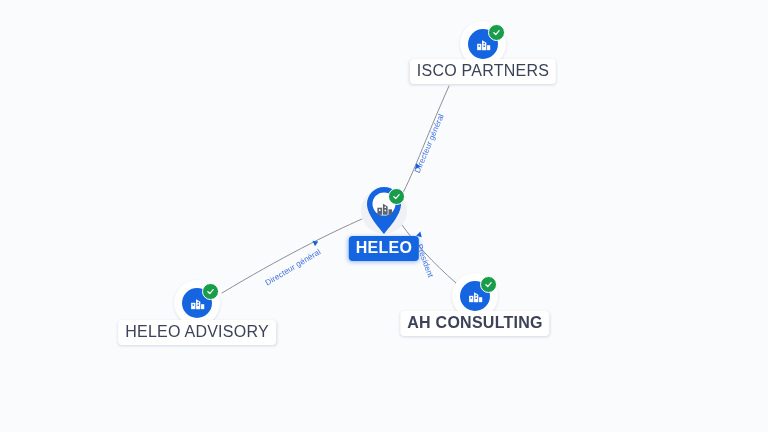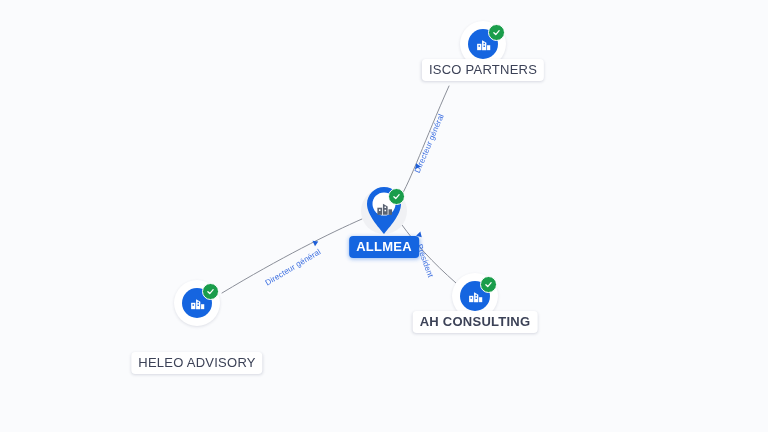--- a/index.html
+++ b/index.html
@@ -106,21 +106,21 @@
   }
   .badge svg { display: block; }
   .badge-sat { right: 1px; top: 3px; }
   .badge-pin { right: 2px; top: 2px; }
 
   
   .node-label {
     position: absolute;
     transform: translateX(-50%);
     white-space: nowrap;
-    font-size: 13px;
+    font-size: 16px;
     letter-spacing: 0.25px;
     padding: 3px 7px 4px 7px;
     border-radius: 4px;
     background: #ffffff;
     color: #3c4257;
     box-shadow: 0 1px 3px rgba(30,40,80,0.16);
   }
   .node-label.selected {
     background: #1565e0;
     color: #ffffff;
@@ -181,21 +181,21 @@
               <path d="M5 13 h2 v2 h-2 Z M12 9.5 h2 v2 h-2 Z M12 13.5 h2 v2 h-2 Z" fill="#fafbfd"></path>
             </svg>
           </div>
           <div class="badge badge-pin">
             <svg width="9" height="9" viewBox="0 0 24 24">
               <path d="M5 12.5 L10 17.5 L19 7" fill="none" stroke="#ffffff" stroke-width="3.4" stroke-linecap="round" stroke-linejoin="round"></path>
             </svg>
           </div>
         </div>
       </div>
-      <div class="node-label selected" style="left: 384px; top: 236px;">ALLMEA</div>
+      <div class="node-label selected" style="left: 384px; top: 236px;">HELEO</div>
       <div class="node" style="left: 483px; top: 44px;">
         <div class="node-icon-wrap">
           <div class="halo"></div>
           <div class="circle-icon">
             <svg width="17" height="17" viewBox="0 0 24 24">
               <path d="M3 20 L3 11 L9 11 L9 20 Z" fill="#ffffff"></path>
               <path d="M10 20 L10 6 L16 9.5 L16 20 Z" fill="#ffffff"></path>
               <path d="M17 20 L17 13 L21.5 13 L21.5 20 Z" fill="#ffffff"></path>
               <path d="M5 13 h2 v2 h-2 Z M12 9.5 h2 v2 h-2 Z M12 13.5 h2 v2 h-2 Z" fill="#1565e0"></path>
             </svg>
@@ -219,21 +219,21 @@
               <path d="M5 13 h2 v2 h-2 Z M12 9.5 h2 v2 h-2 Z M12 13.5 h2 v2 h-2 Z" fill="#1565e0"></path>
             </svg>
           </div>
           <div class="badge badge-sat">
             <svg width="9" height="9" viewBox="0 0 24 24">
               <path d="M5 12.5 L10 17.5 L19 7" fill="none" stroke="#ffffff" stroke-width="3.4" stroke-linecap="round" stroke-linejoin="round"></path>
             </svg>
           </div>
         </div>
       </div>
-      <div class="node-label" style="left: 197px; top: 320px; margin-top: 32px;">HELEO ADVISORY</div>
+      <div class="node-label" style="left: 197px; top: 320px;">HELEO ADVISORY</div>
       <div class="node" style="left: 475px; top: 296px;">
         <div class="node-icon-wrap">
           <div class="halo"></div>
           <div class="circle-icon">
             <svg width="17" height="17" viewBox="0 0 24 24">
               <path d="M3 20 L3 11 L9 11 L9 20 Z" fill="#ffffff"></path>
               <path d="M10 20 L10 6 L16 9.5 L16 20 Z" fill="#ffffff"></path>
               <path d="M17 20 L17 13 L21.5 13 L21.5 20 Z" fill="#ffffff"></path>
               <path d="M5 13 h2 v2 h-2 Z M12 9.5 h2 v2 h-2 Z M12 13.5 h2 v2 h-2 Z" fill="#1565e0"></path>
             </svg>

